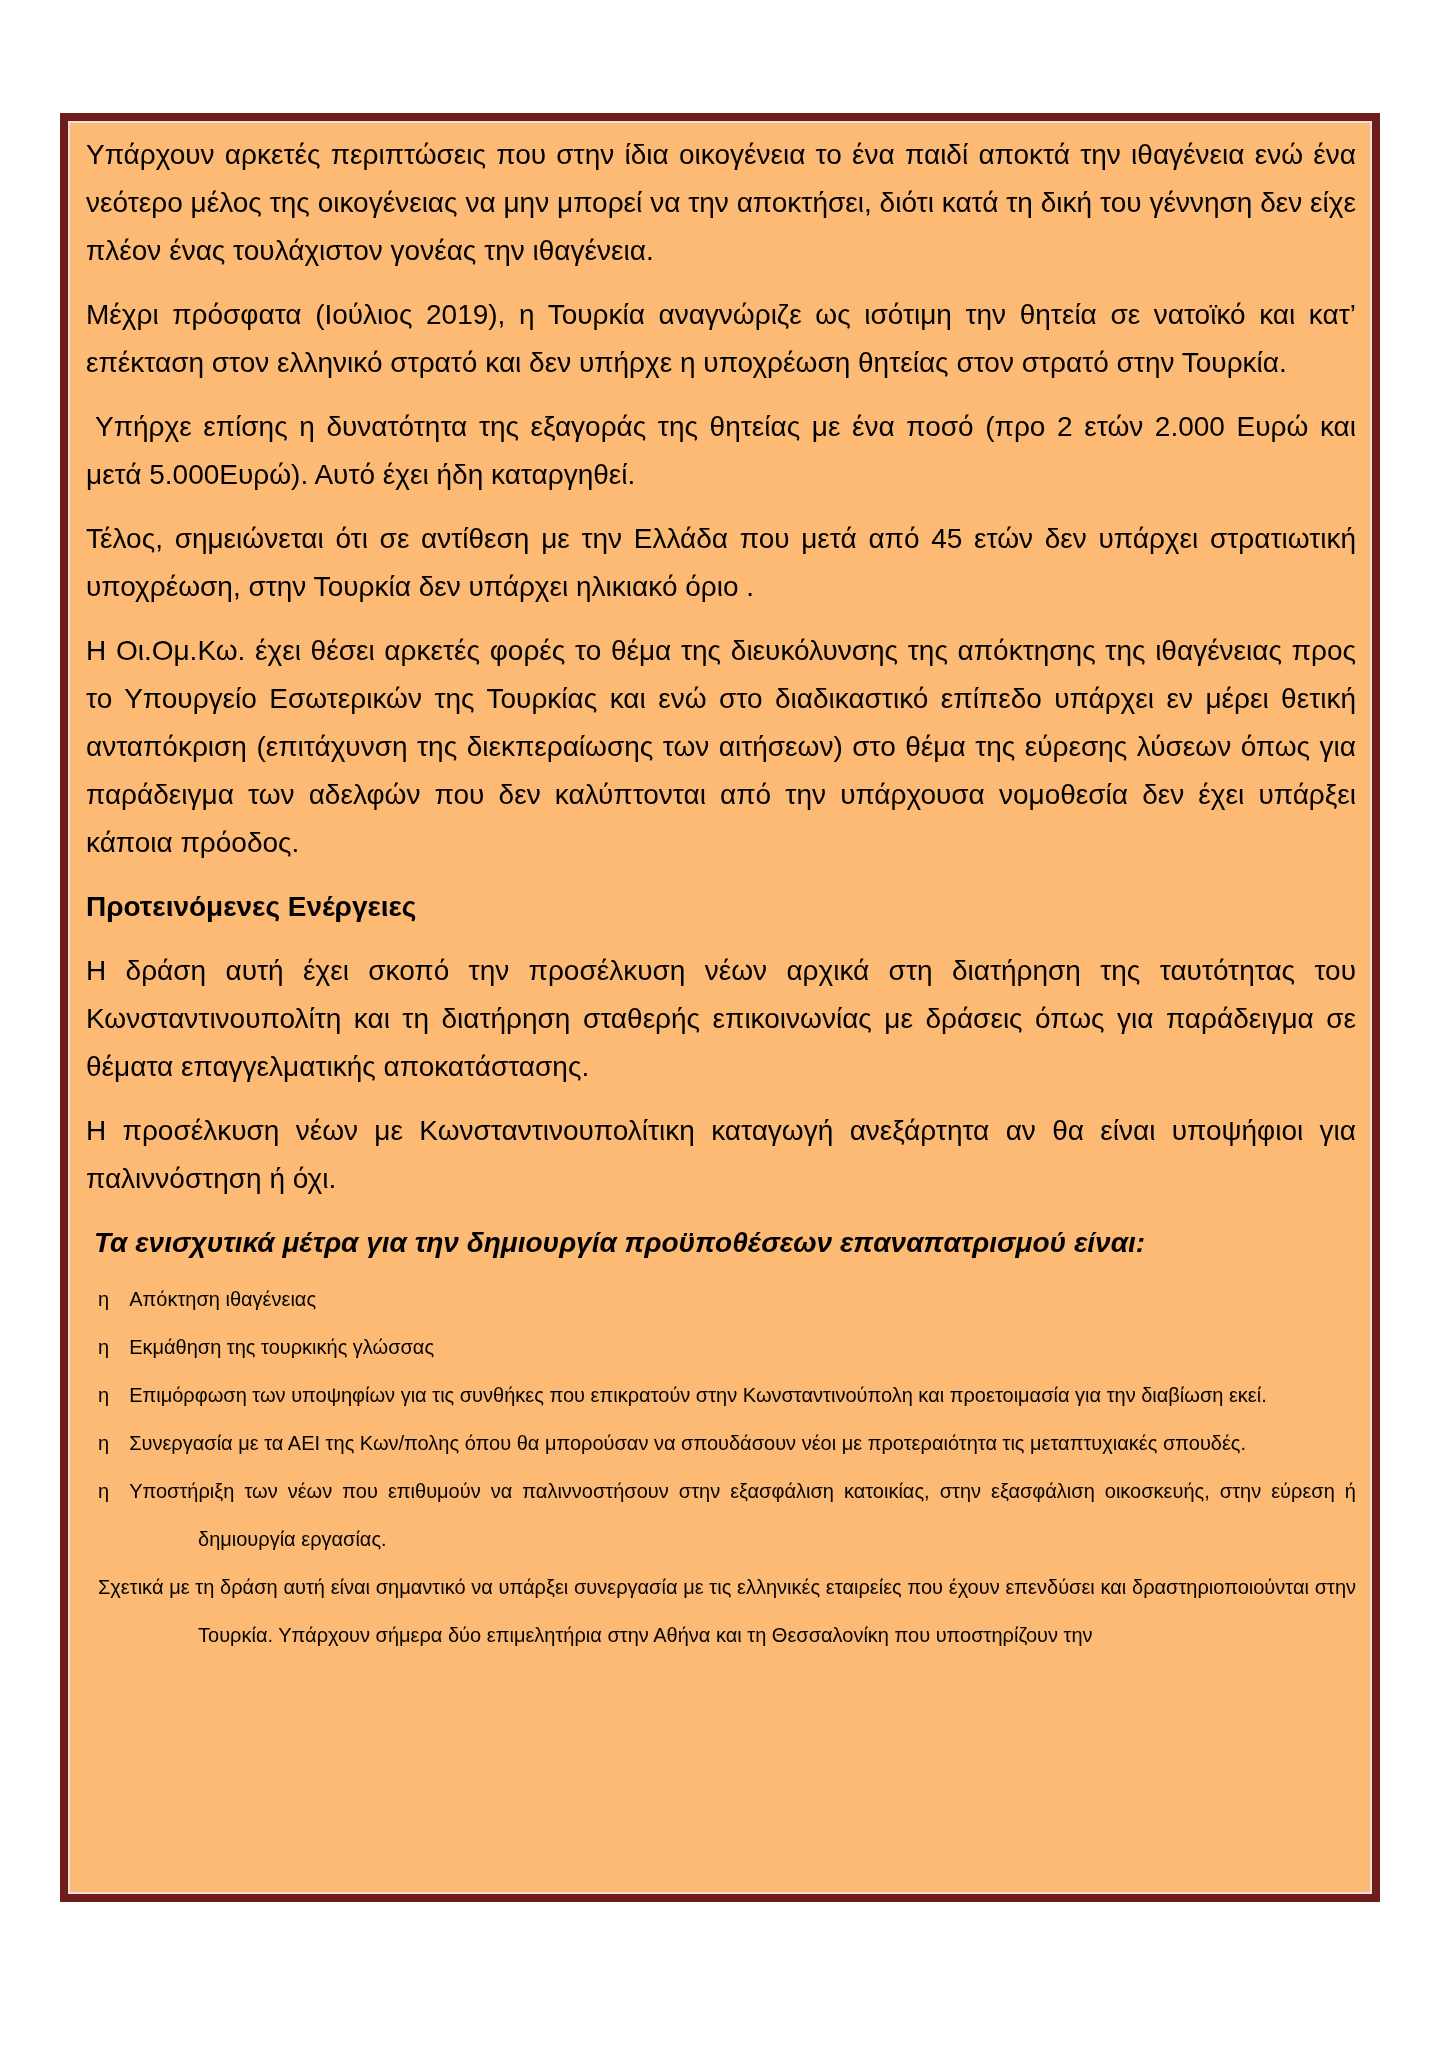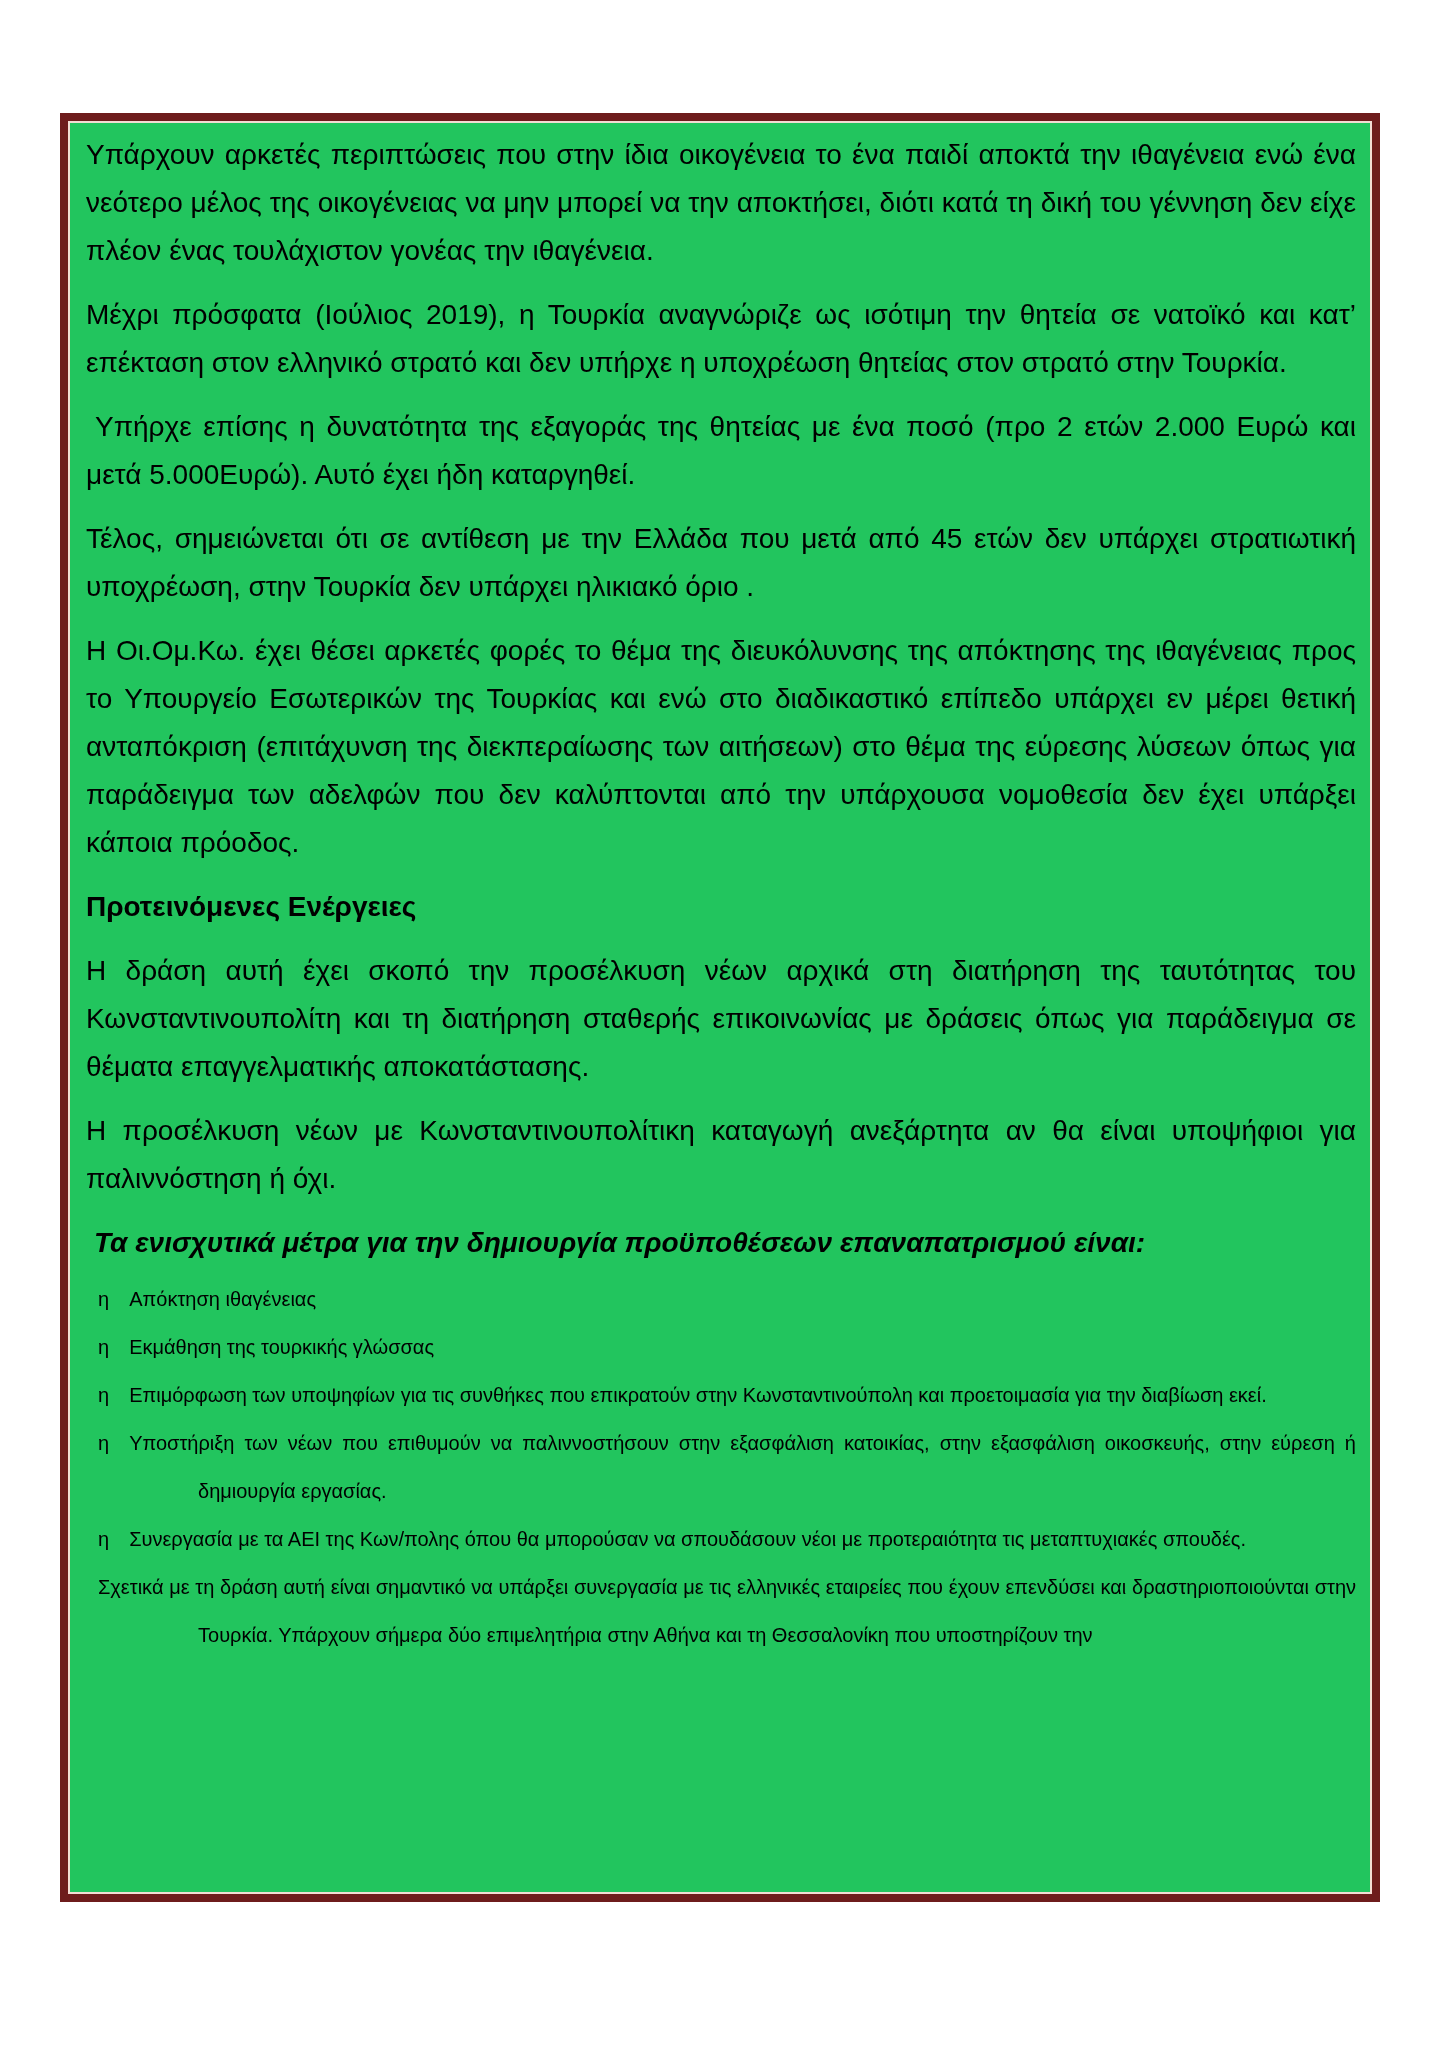--- a/index.html
+++ b/index.html
@@ -23,21 +23,21 @@
     position: absolute;
     left: 60px;
     top: 113px;
     width: 1320px;
     height: 1789px;
     box-sizing: border-box;
     border: 8px solid #6e1c1c;
     box-shadow: inset 0 0 0 2px #f3ddd4;
     padding: 10px 16px 0 18px;
     overflow: hidden;
-    background: #22c55e;
+    background: #fdba74;
   }
   .para {
     margin: 0 0 16px 0;
     font-size: 28px;
     line-height: 48px;
     text-align: justify;
   }
   .para.indent-first {
     text-indent: 9px;
   }
@@ -107,25 +107,25 @@
 
       <div class="list-item">
         <span class="bullet">η</span><span>Εκμάθηση της τουρκικής γλώσσας</span>
       </div>
 
       <div class="list-item">
         <span class="bullet">η</span><span>Επιμόρφωση των υποψηφίων για τις συνθήκες που επικρατούν στην Κωνσταντινούπολη και προετοιμασία για την διαβίωση εκεί.</span>
       </div>
 
       <div class="list-item">
-        <span class="bullet">η</span><span>Υποστήριξη των νέων που επιθυμούν να παλιννοστήσουν στην εξασφάλιση κατοικίας, στην εξασφάλιση οικοσκευής, στην εύρεση ή δημιουργία εργασίας.</span>
+        <span class="bullet">η</span><span>Συνεργασία με τα ΑΕΙ της Κων/πολης όπου θα μπορούσαν να σπουδάσουν νέοι με προτεραιότητα τις μεταπτυχιακές σπουδές.</span>
       </div>
 
       <div class="list-item">
-        <span class="bullet">η</span><span>Συνεργασία με τα ΑΕΙ της Κων/πολης όπου θα μπορούσαν να σπουδάσουν νέοι με προτεραιότητα τις μεταπτυχιακές σπουδές.</span>
+        <span class="bullet">η</span><span>Υποστήριξη των νέων που επιθυμούν να παλιννοστήσουν στην εξασφάλιση κατοικίας, στην εξασφάλιση οικοσκευής, στην εύρεση ή δημιουργία εργασίας.</span>
       </div>
 
       <div class="list-item">
         <span class="bullet"></span><span>Σχετικά με τη δράση αυτή είναι σημαντικό να υπάρξει συνεργασία με τις ελληνικές εταιρείες που έχουν επενδύσει και δραστηριοποιούνται στην Τουρκία. Υπάρχουν σήμερα δύο επιμελητήρια στην Αθήνα και τη Θεσσαλονίκη που υποστηρίζουν την</span>
       </div>
 
     </div>
 
   </div>
 </div>

